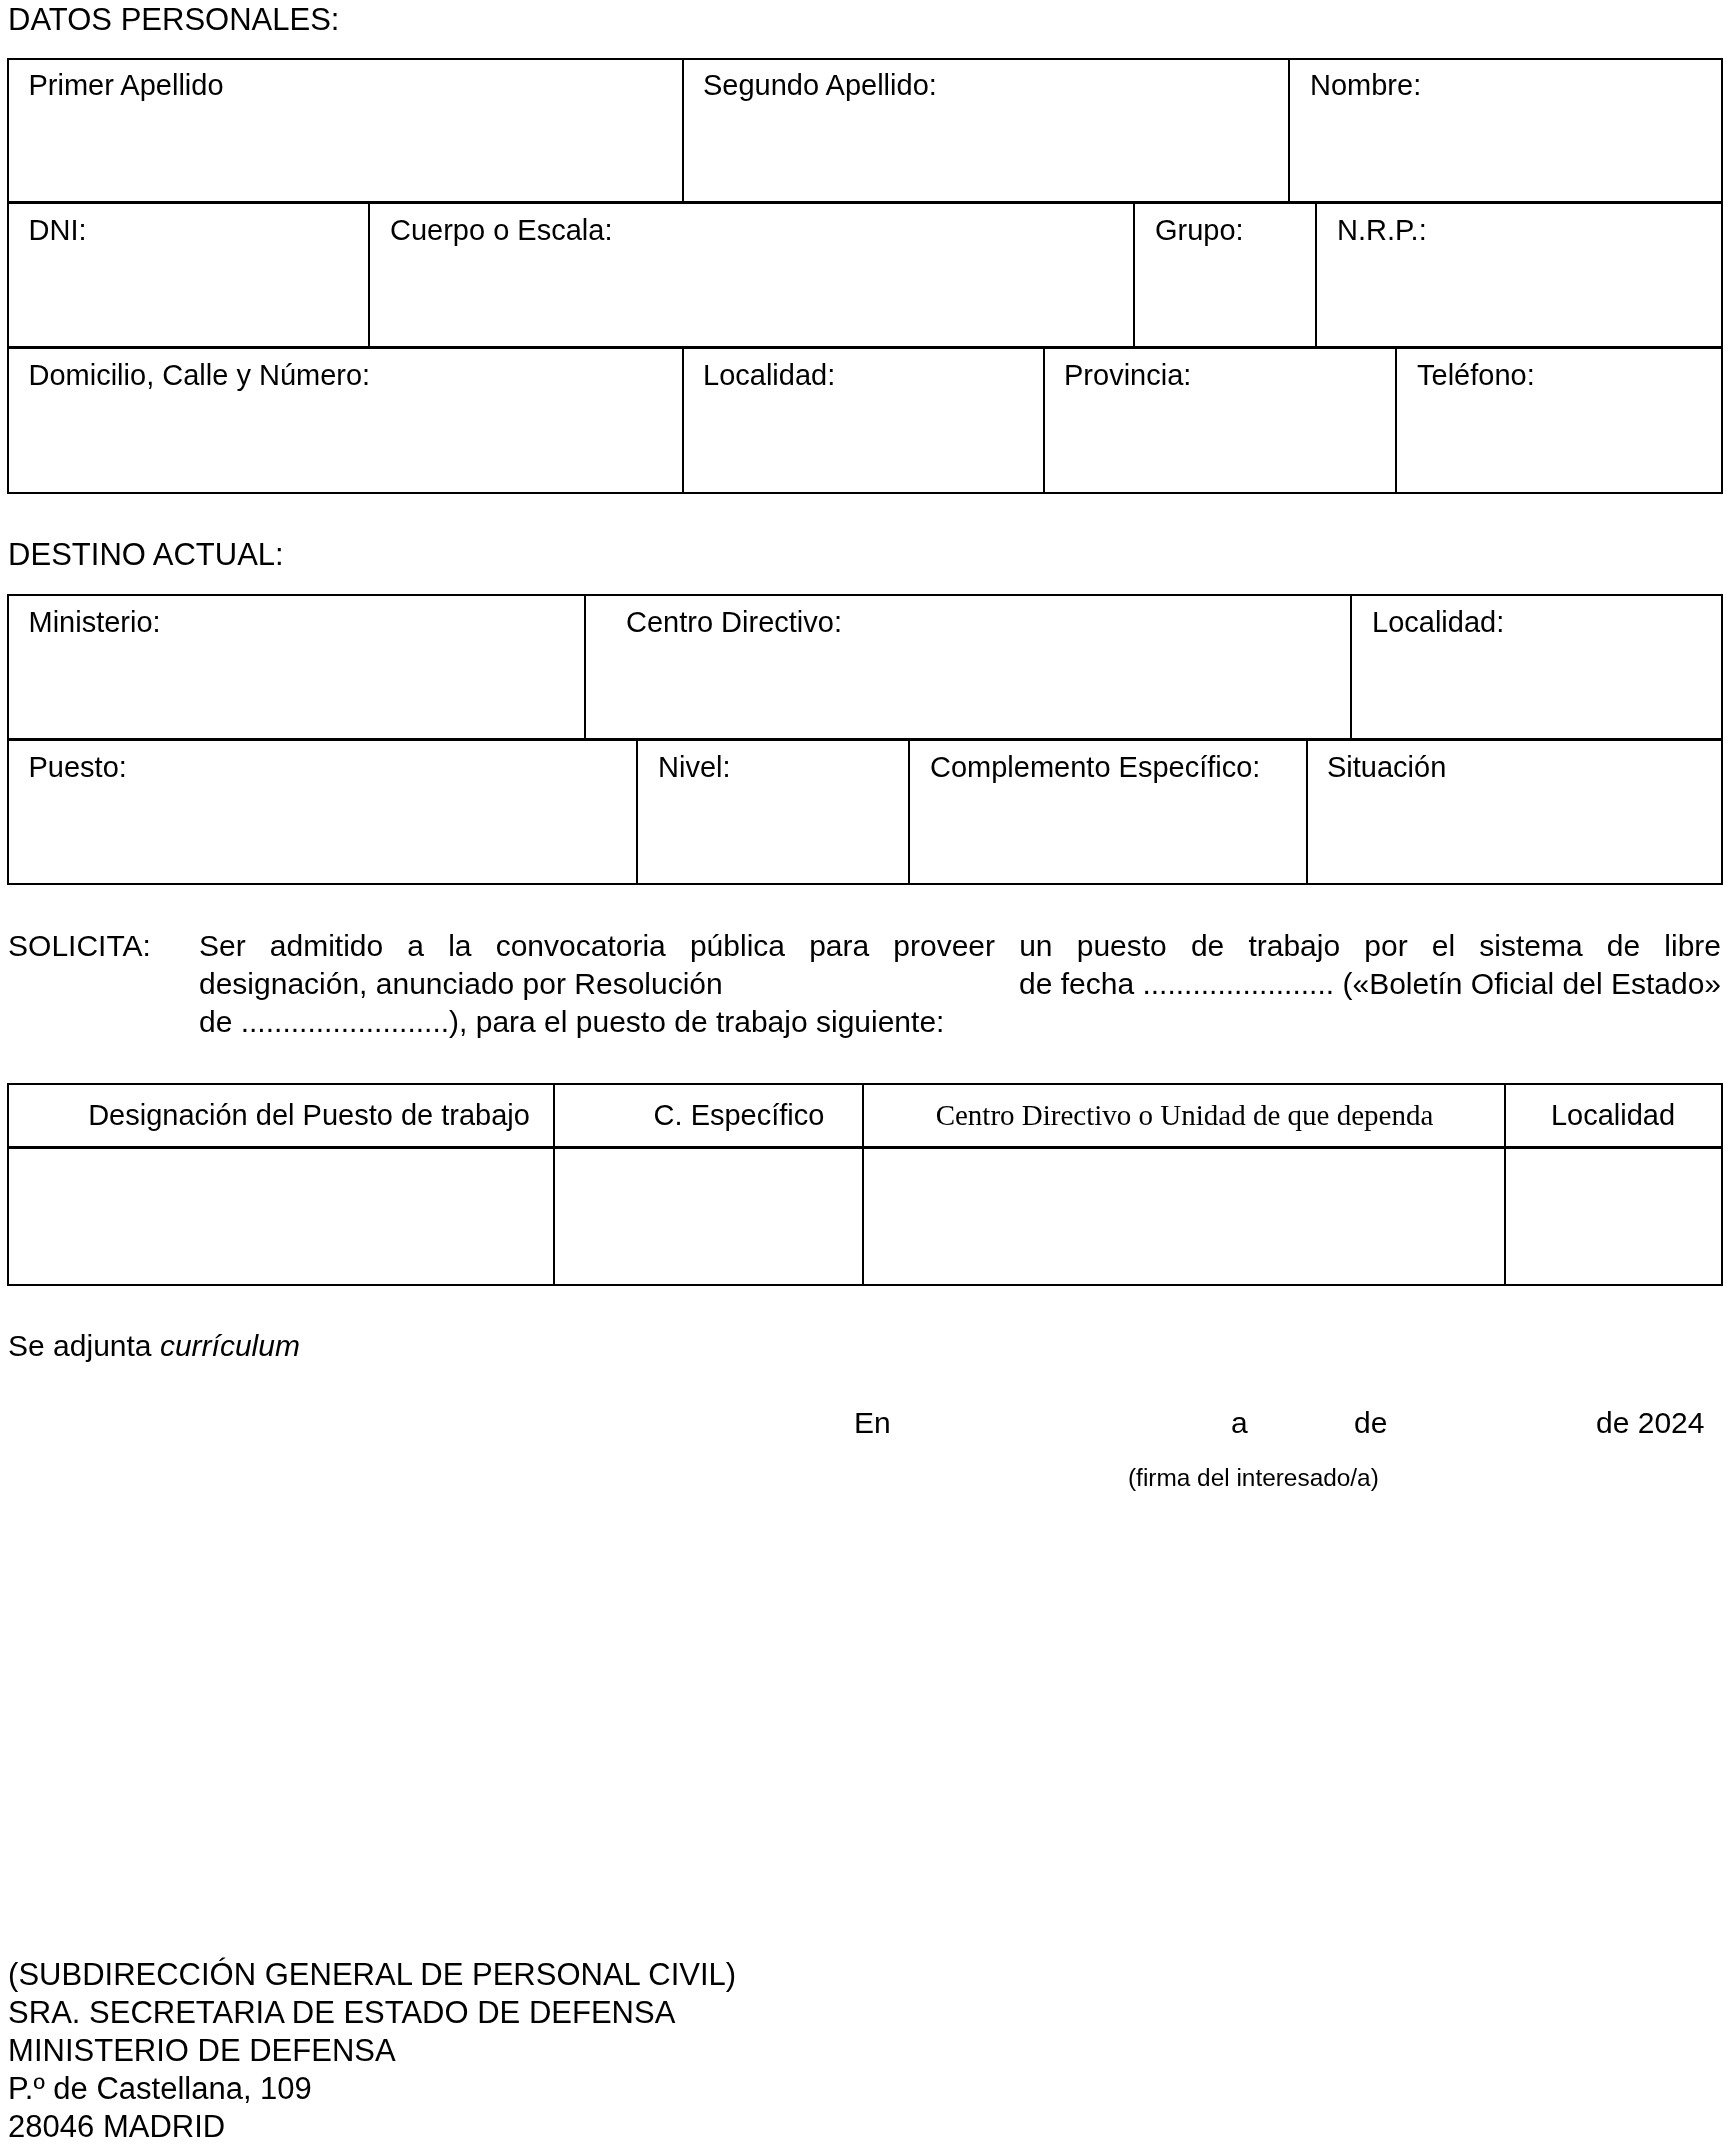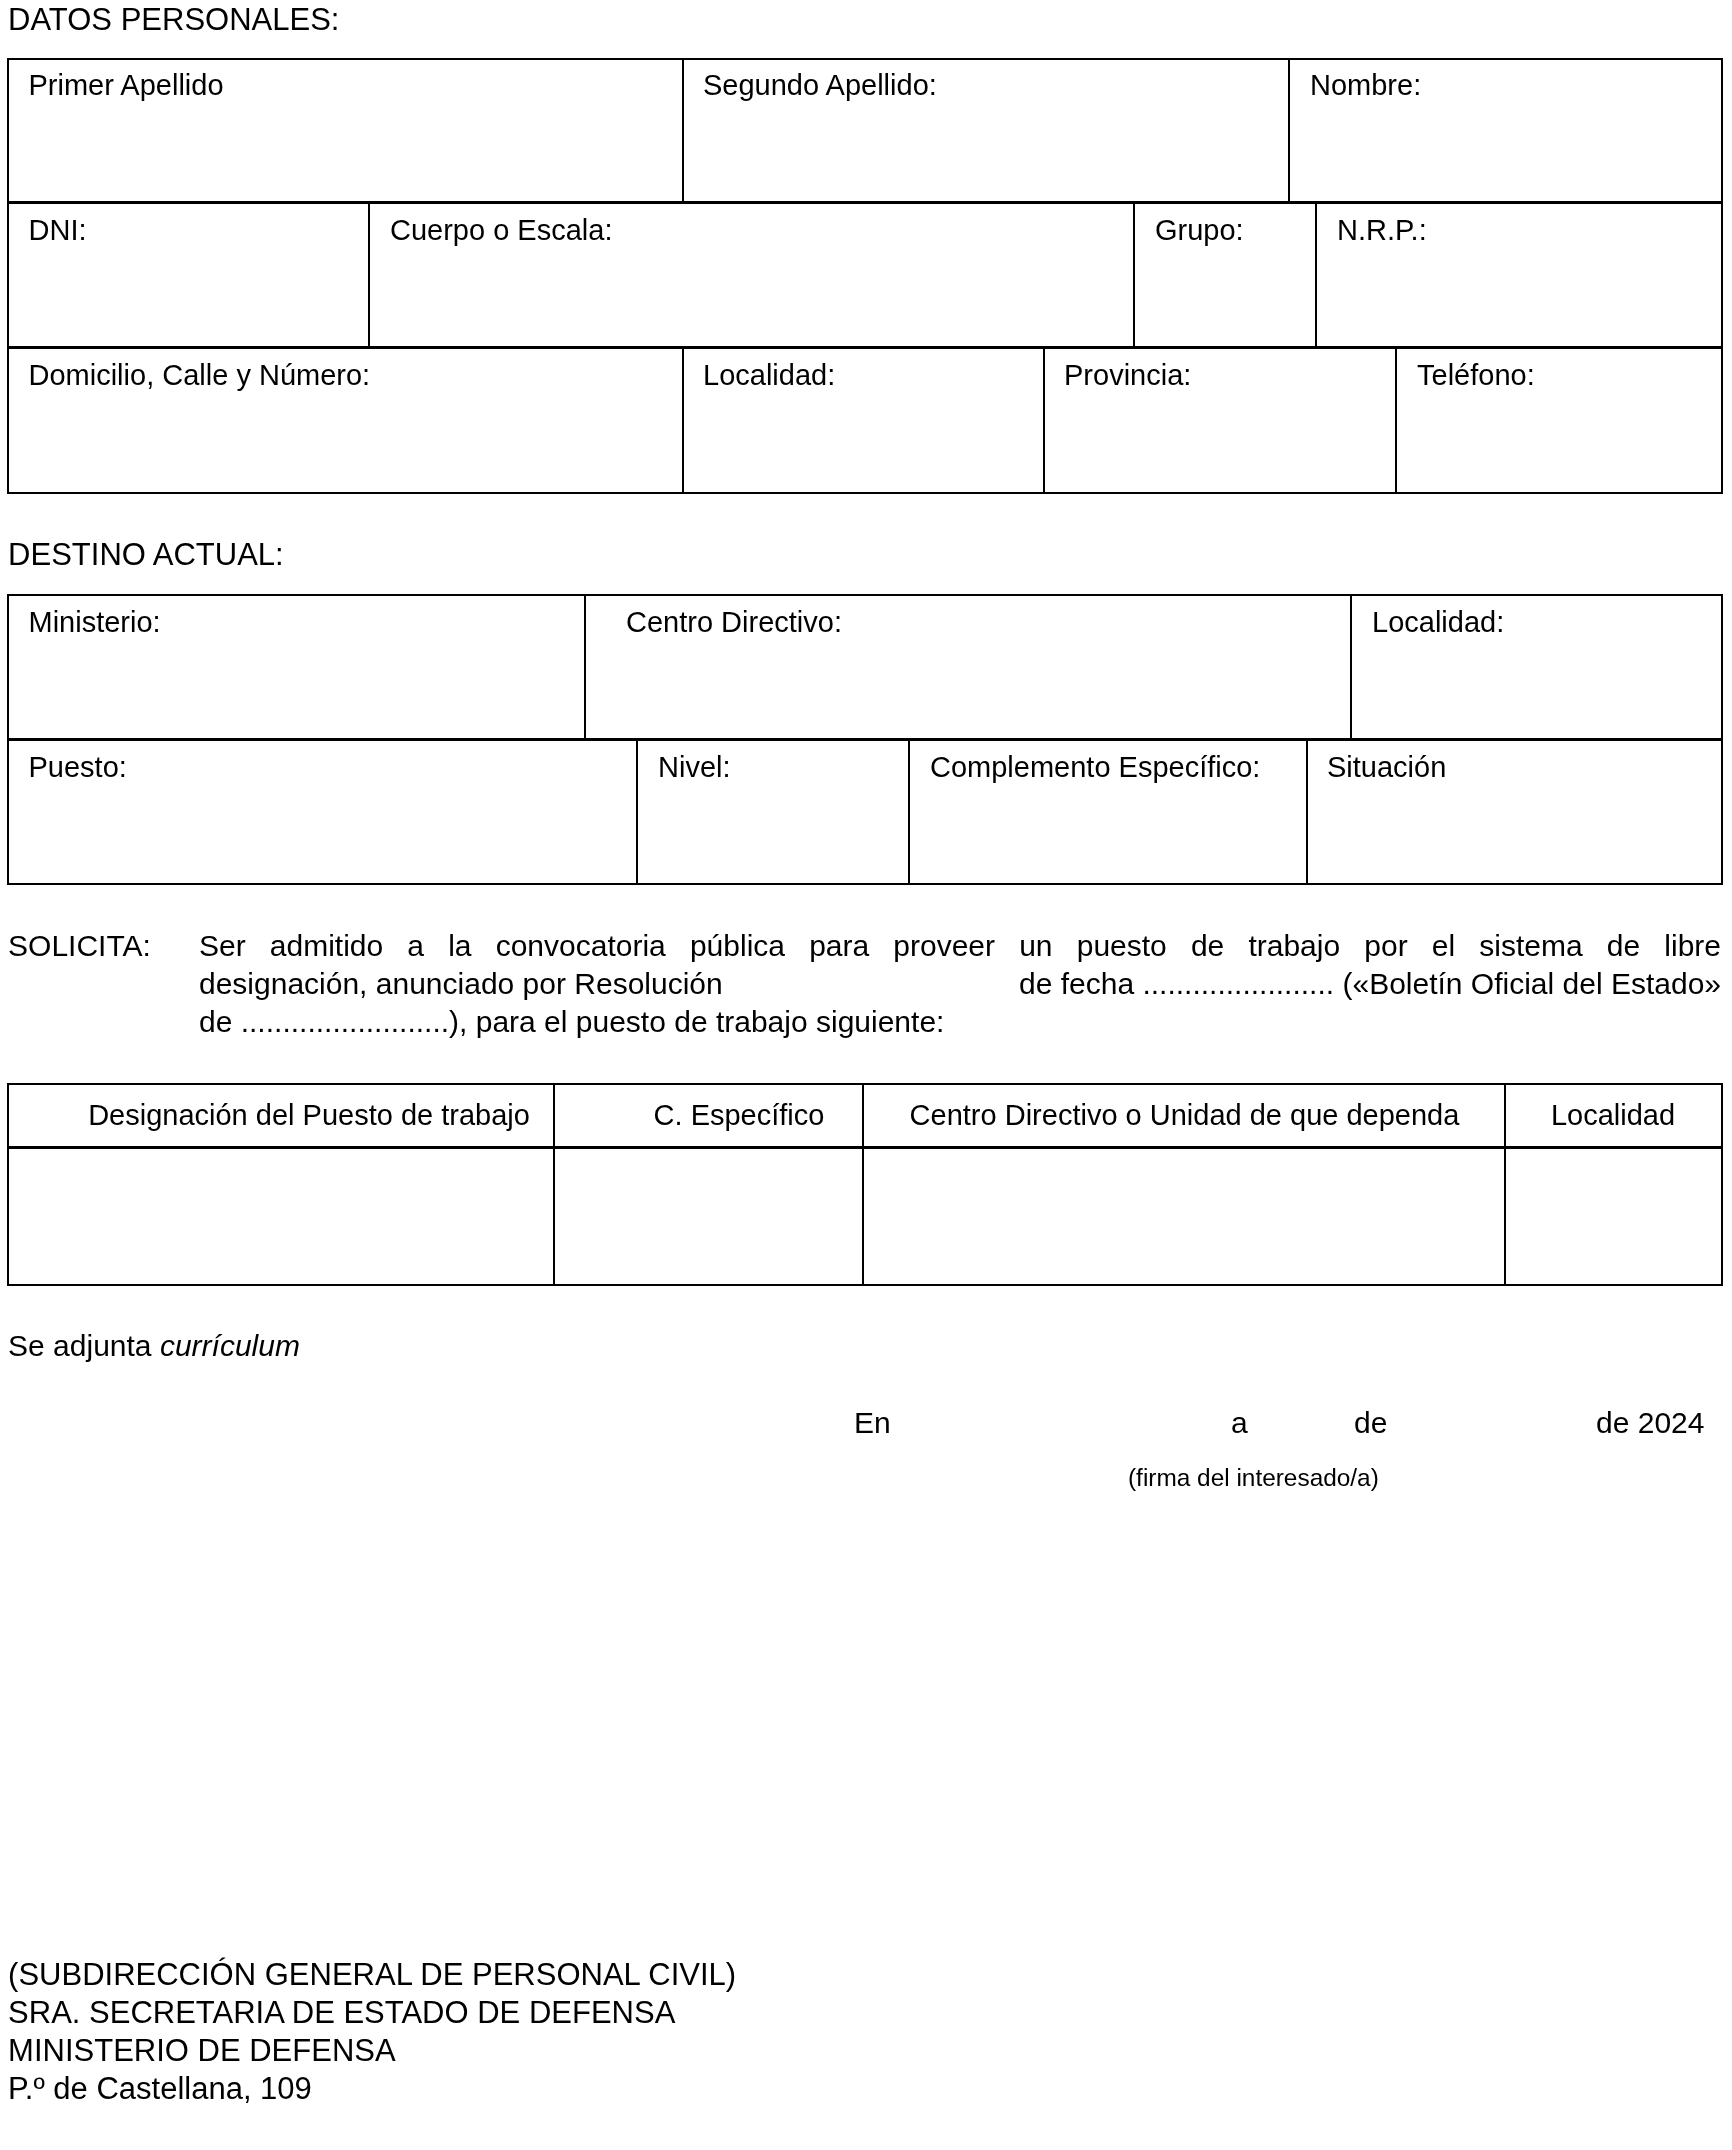--- a/index.html
+++ b/index.html
@@ -97,21 +97,21 @@
 <div class="abs para" style="left:199px; top:1003px; white-space:nowrap;">de .........................), para el puesto de trabajo siguiente:</div>
 
 <div class="box" style="left:6.5px; top:1083px; width:1716px; height:203px;"></div>
 <div class="hline" style="left:6.5px; top:1146px; width:1716px;"></div>
 <div class="vline" style="left:553px; top:1083px; height:203px;"></div>
 <div class="vline" style="left:862px; top:1083px; height:203px;"></div>
 <div class="vline" style="left:1504px; top:1083px; height:203px;"></div>
 
 <div class="thc" style="left:9px; top:1099px; width:544px;padding-left:28px;">Designación  del Puesto de trabajo</div>
 <div class="thc" style="left:556px; top:1099px; width:366px;">C. Específico</div>
-<div class="thc" style="left:865px; top:1099px; width:639px;">Centro Directivo o Unidad de que dependa</div>
+<div class="thc" style="left:865px; top:1099px; width:639px;font-family:Liberation Serif, serif;">Centro Directivo o Unidad de que dependa</div>
 <div class="thc" style="left:1506px; top:1099px; width:214px;">Localidad</div>
 
 <input class="field" style="left: 11.4px; top: 1152px; width: 538px; height: 129px;">
 <input class="field" style="left: 559px; top: 1152px; width: 299px; height: 129px;">
 <input class="field" style="left: 868px; top: 1152px; width: 632px; height: 129px;">
 <input class="field" style="left: 1509px; top: 1152px; width: 209px; height: 129px;">
 
 <div class="abs para" style="left:8.1px; top:1327px; white-space:nowrap;"><span>Se adjunta </span><i>currículum</i></div>
 
 <div class="abs para" style="left:854px; top:1404px; white-space:nowrap;">En</div>
@@ -122,14 +122,15 @@
 <input class="field" style="left: 1398px; top: 1403px; width: 175px; height: 37px;">
 <div class="abs para" style="left:1596px; top:1404px; white-space:nowrap;">de 2024</div>
 <div class="abs" style="left:1128px; top:1464px; font-size:24.4px; line-height:28px; white-space:nowrap;">(firma del interesado/a)</div>
 <div class="abs" style="left:978px; top:1500px; width:570px; height:407px;"></div>
 
 <div class="abs" style="left:8.1px; top:1956px;">
   <div class="addr">(SUBDIRECCIÓN GENERAL DE PERSONAL CIVIL)</div>
   <div class="addr">SRA. SECRETARIA DE ESTADO DE DEFENSA</div>
   <div class="addr">MINISTERIO DE DEFENSA</div>
   <div class="addr">P.º de Castellana, 109</div>
+  <div class="addr">28046 MADRID</div>
 </div>
 
 
 </body></html>

